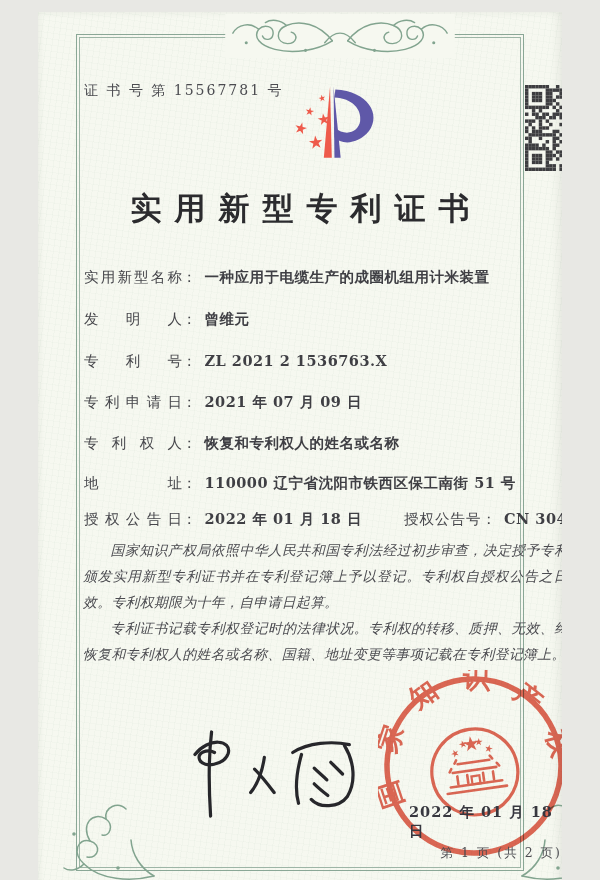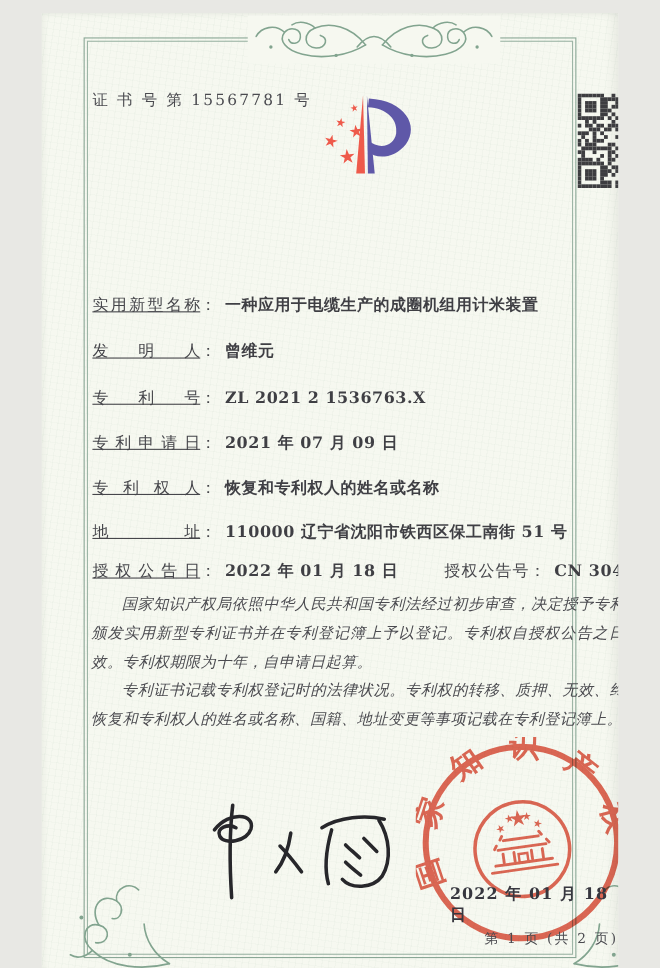--- a/index.html
+++ b/index.html
@@ -18,21 +18,21 @@
   .orn-top{position:absolute; left:182px; top:2px; width:240px; height:44px;}
   .orn-bl{position:absolute; left:22px; top:786px; width:96px; height:86px;}
   .orn-br{position:absolute; left:482px; top:786px; width:96px; height:86px;}
   .certno{position:absolute; left:46px; top:70px; font-size:14px; letter-spacing:2px; color:#4b4b50;}
   .logo{position:absolute; left:238px; top:60px; width:124px; height:104px;}
   .qr{position:absolute; left:487px; top:73px; width:86px; height:86px;}
   .title{position:absolute; left:0; top:176px; width:100%; text-align:center;
          font-size:31px; font-weight:700; letter-spacing:13px; text-indent:13px; color:#2b2b2e;}
   .fields{position:absolute; left:46px; top:256px; width:512px;}
   .frow{position:absolute; left:0; width:512px; font-size:14.5px; white-space:nowrap;}
-  .flabel{display:inline-block; width:98px; text-align:justify; text-align-last:justify; color:#46464b;text-decoration:underline;}
+  .flabel{display:inline-block; width:98px; text-align:justify; text-align-last:justify; color:#46464b;}
   .fcolon{display:inline-block; margin-right:8px; color:#46464b;}
   .fvalue{letter-spacing:.5px; color:#3f3f44;font-weight:bold;}
   .fpair2{margin-left:42px;}
   .flabel2{letter-spacing:1px; color:#46464b;}
   .paras{position:absolute; left:45px; top:526px; width:514px;}
   .paras p{margin:0; font-size:13.8px; font-style:italic; line-height:1.88;
            text-indent:2em; text-align:justify; color:#4b4b50; letter-spacing:.4px;}
   .signer{position:absolute; left:48px; top:742px; font-family:"Liberation Sans","DejaVu Sans",sans-serif;
           font-weight:700; font-size:15px; color:#2f2f33; line-height:32px;}
   .signature{position:absolute; left:112px; top:712px; width:215px; height:100px;}
@@ -417,20 +417,21 @@
         <rect x="24.08" y="82.56" width="3.44" height="3.44" fill="#3d3d40"></rect>
         <rect x="27.52" y="82.56" width="3.44" height="3.44" fill="#3d3d40"></rect>
         <rect x="34.4" y="82.56" width="3.44" height="3.44" fill="#3d3d40"></rect>
         <rect x="37.839999999999996" y="82.56" width="3.44" height="3.44" fill="#3d3d40"></rect>
         <rect x="41.28" y="82.56" width="3.44" height="3.44" fill="#3d3d40"></rect>
         <rect x="48.16" y="82.56" width="3.44" height="3.44" fill="#3d3d40"></rect>
         <rect x="65.36" y="82.56" width="3.44" height="3.44" fill="#3d3d40"></rect>
         <rect x="79.12" y="82.56" width="3.44" height="3.44" fill="#3d3d40"></rect>
       </svg></div>
 
+  <div class="title">实用新型专利证书</div>
 
   <div class="fields">
     <div class="frow" style="top:0px"><span class="flabel">实用新型名称</span><span class="fcolon">：</span><span class="fvalue">一种应用于电缆生产的成圈机组用计米装置</span></div>
     <div class="frow" style="top:42px"><span class="flabel">发明人</span><span class="fcolon">：</span><span class="fvalue">曾维元</span></div>
     <div class="frow" style="top:84px"><span class="flabel">专利号</span><span class="fcolon">：</span><span class="fvalue">ZL 2021 2 1536763.X</span></div>
     <div class="frow" style="top:125px"><span class="flabel">专利申请日</span><span class="fcolon">：</span><span class="fvalue">2021 年 07 月 09 日</span></div>
     <div class="frow" style="top:166px"><span class="flabel">专利权人</span><span class="fcolon">：</span><span class="fvalue">恢复和专利权人的姓名或名称</span></div>
     <div class="frow" style="top:206px"><span class="flabel">地址</span><span class="fcolon">：</span><span class="fvalue">110000 辽宁省沈阳市铁西区保工南街 51 号</span></div>
     <div class="frow" style="top:242px">
       <span class="flabel">授权公告日</span><span class="fcolon">：</span><span class="fvalue">2022 年 01 月 18 日</span><span class="fpair2"><span class="flabel2">授权公告号</span><span class="fcolon">：</span><span class="fvalue">CN 304299680 U</span></span>

